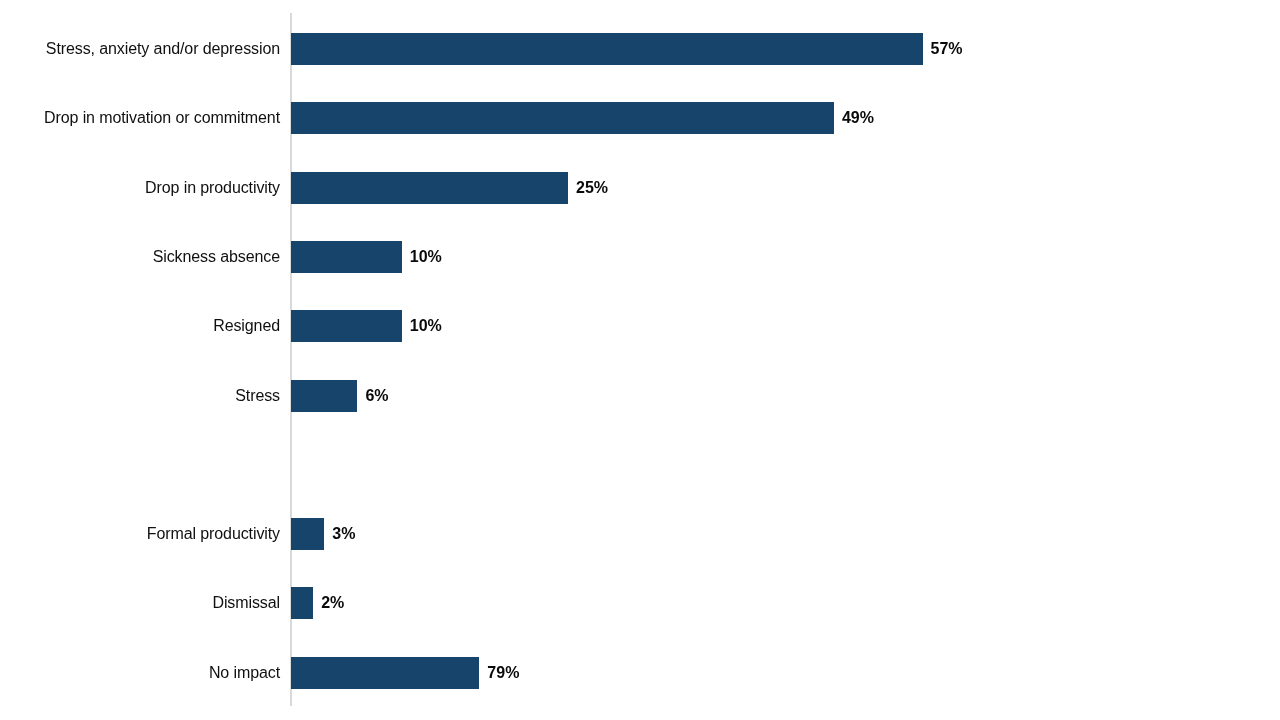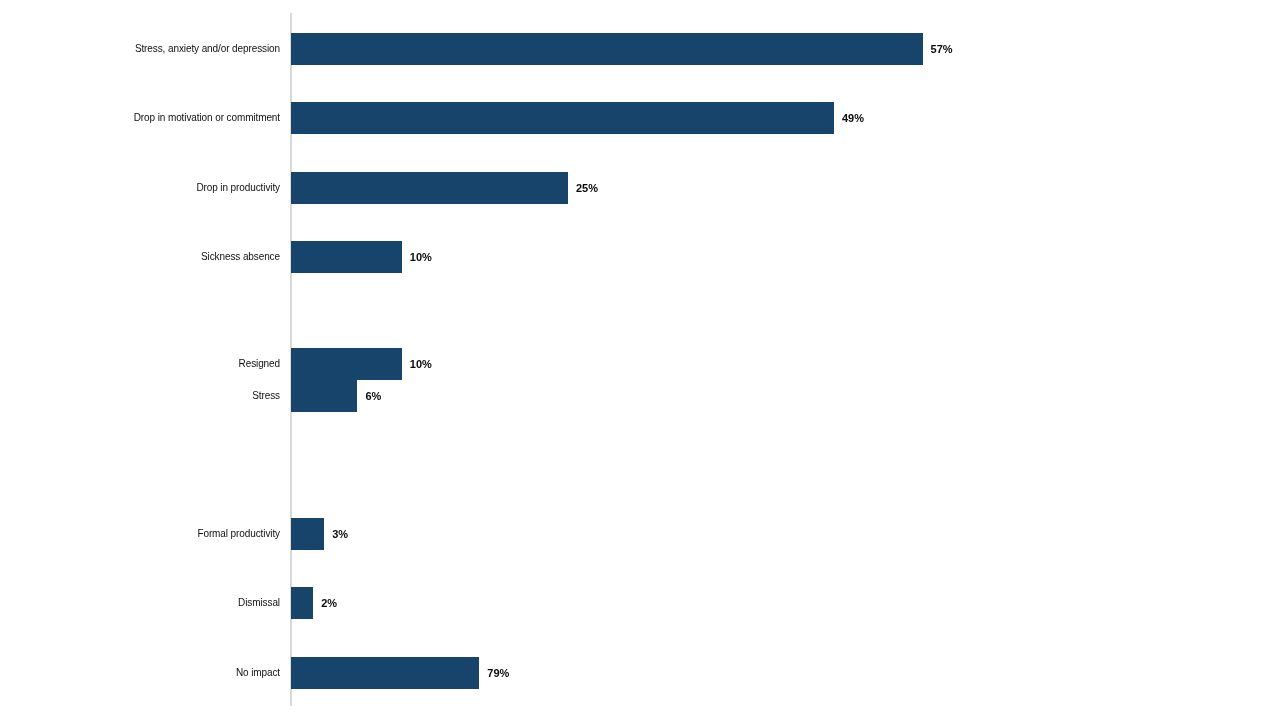--- a/index.html
+++ b/index.html
@@ -46,41 +46,41 @@
     height: 32px;
   }
 
   .cat-label {
     position: absolute;
     right: 1000px;           
     width: 280px;
     text-align: right;
     line-height: 32px;
     height: 32px;
-    font-size: 10px;
+    font-size: 16px;
     color: #101010;
     font-family: "Liberation Sans", sans-serif;
     white-space: nowrap;
     letter-spacing: -0.1px;
   }
 
   .bar {
     position: absolute;
     left: 291px;
     top: 0;
     height: 32px;
     background: #17446B;
   }
 
   .bar-value {
     position: absolute;
     top: 0;
     height: 32px;
     line-height: 32px;
-    font-size: 11px;
+    font-size: 16px;
     font-weight: bold;
     color: #0a0a0a;
     white-space: nowrap;
     font-family: "Liberation Sans", sans-serif;
   }
 </style>
 </head>
 <body>
 
 <div id="chart-root">
@@ -101,21 +101,21 @@
       <div class="bar-row" style="top: 171.6px;">
         <div class="cat-label">Drop in productivity</div>
         <div class="bar" style="width: 277px; background: rgb(23, 68, 107);"></div>
         <div class="bar-value" style="left: 576px;">25%</div>
       </div>
       <div class="bar-row" style="top: 240.9px;">
         <div class="cat-label">Sickness absence</div>
         <div class="bar" style="width: 110.8px; background: rgb(23, 68, 107);"></div>
         <div class="bar-value" style="left: 409.8px;">10%</div>
       </div>
-      <div class="bar-row" style="top: 310.2px; margin-top: 38px;">
+      <div class="bar-row" style="top: 310.2px;">
         <div class="cat-label">Resigned</div>
         <div class="bar" style="width: 110.8px; background: rgb(23, 68, 107);"></div>
         <div class="bar-value" style="left: 409.8px;">10%</div>
       </div>
       <div class="bar-row" style="top: 379.5px;">
         <div class="cat-label">Stress</div>
         <div class="bar" style="width: 66.48px; background: rgb(23, 68, 107);"></div>
         <div class="bar-value" style="left: 365.48px;">6%</div>
       </div>
       <div class="bar-row" style="top: 518.1px;">

